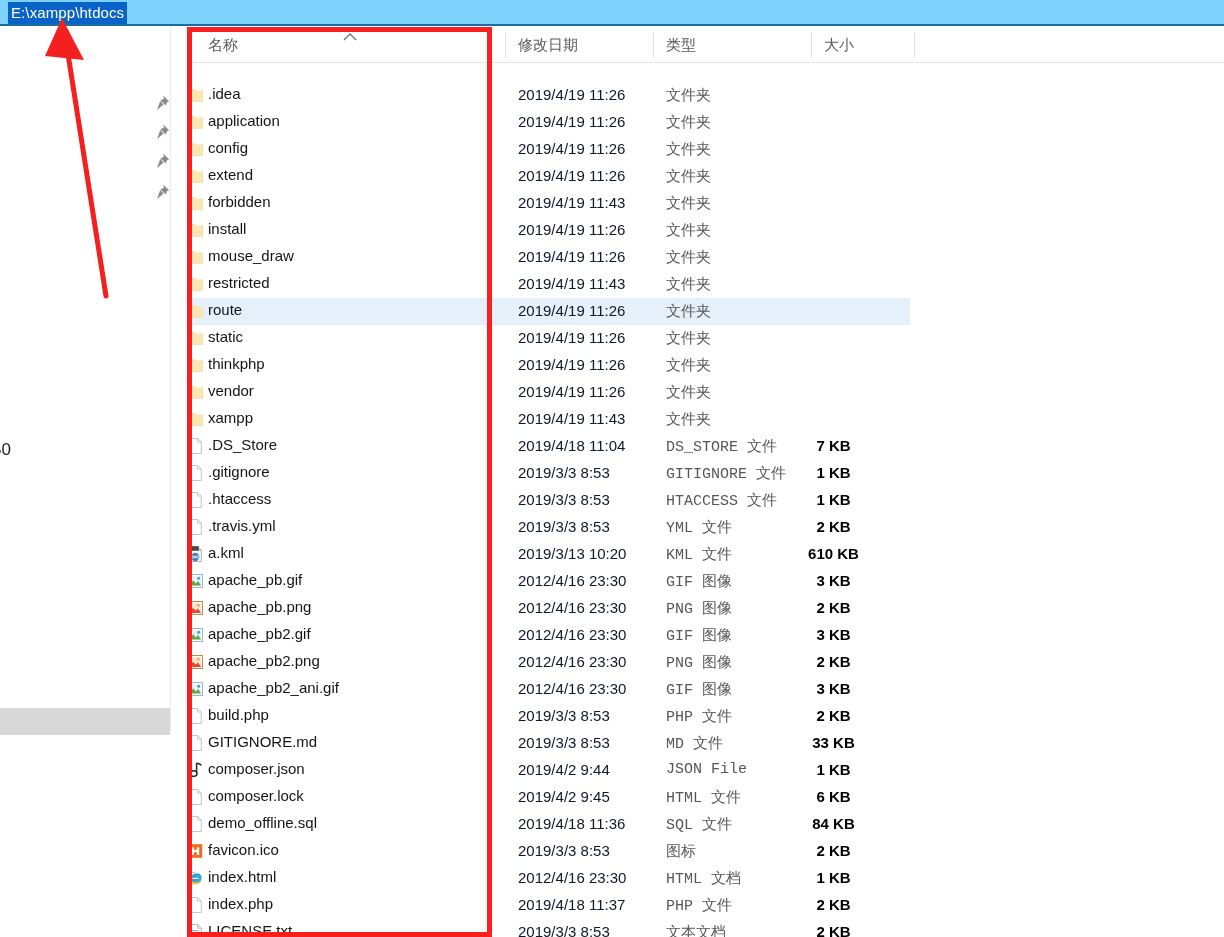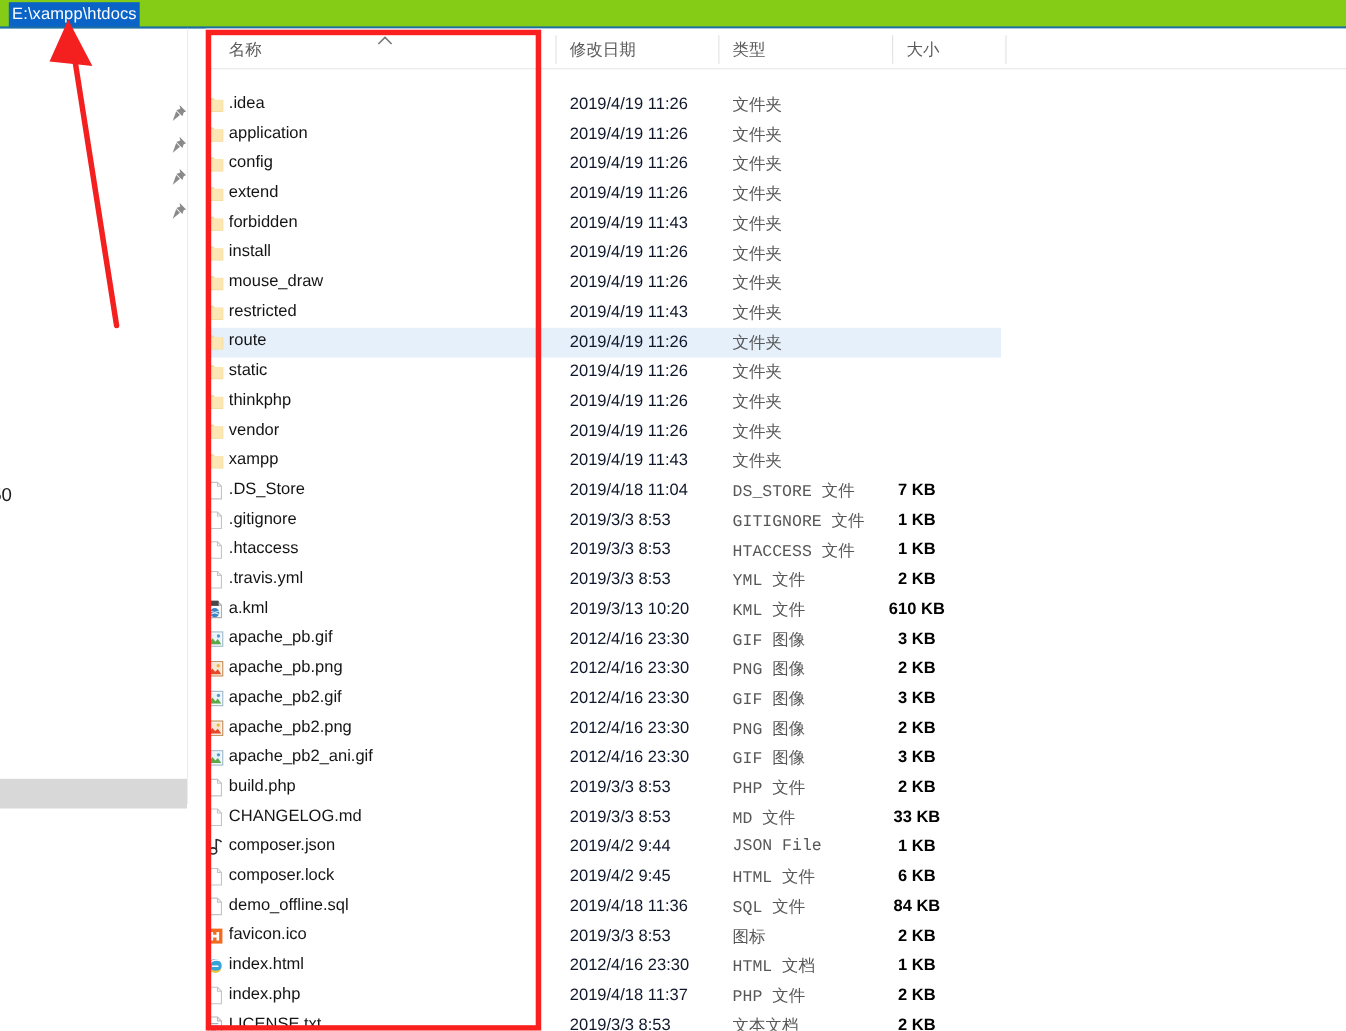--- a/index.html
+++ b/index.html
@@ -6,21 +6,21 @@
   body{
     width:1224px;height:937px;
     background:#ffffff;
     font-family:"Liberation Sans","DejaVu Sans",sans-serif;
     overflow:hidden;
     position:relative;
   }
   
   #addressbar{
     position:absolute;left:0;top:0;width:1224px;height:25px;
-    background:#84cc16;
+    background:#7dd3fc;
   }
   #addr-text{
     position:absolute;left:8px;top:2px;
     background:#0a64c8;color:#ffffff;
     font-size:15px;line-height:20px;
     padding:1px 3px 2px 3px;
     white-space:nowrap;
     letter-spacing:0.1px;
   }
   #addr-underline{
@@ -418,21 +418,21 @@
         <div class="cell c-name">build.php</div>
         <div class="cell c-date">2019/3/3 8:53</div>
         <div class="cell c-type">PHP 文件</div>
         <div class="cell c-size">2 KB</div>
       </div>
       <div class="row">
         <svg class="ico" viewBox="0 0 17 18">
           <path d="M2.5 1.5 h8.2 l3.6 3.6 v11.4 h-11.8 Z" fill="#ffffff" stroke="#c4c4c4" stroke-width="1"></path>
           <path d="M10.7 1.5 v3.6 h3.6" fill="none" stroke="#c4c4c4" stroke-width="1"></path>
         </svg>
-        <div class="cell c-name">CHANGELOG.md</div>
+        <div class="cell c-name">GITIGNORE.md</div>
         <div class="cell c-date">2019/3/3 8:53</div>
         <div class="cell c-type">MD 文件</div>
         <div class="cell c-size">33 KB</div>
       </div>
       <div class="row">
         <svg class="ico" viewBox="0 0 17 18">
           <path d="M9.6 1.8 v9.4" stroke="#2b2b2b" stroke-width="1.5" fill="none"></path>
           <path d="M9.6 2.2 q3.6 0.4 4.8 2.2" stroke="#2b2b2b" stroke-width="1.5" fill="none"></path>
           <ellipse cx="6.6" cy="12.6" rx="3.4" ry="2.8" fill="none" stroke="#2b2b2b" stroke-width="1.5"></ellipse>
         </svg>

